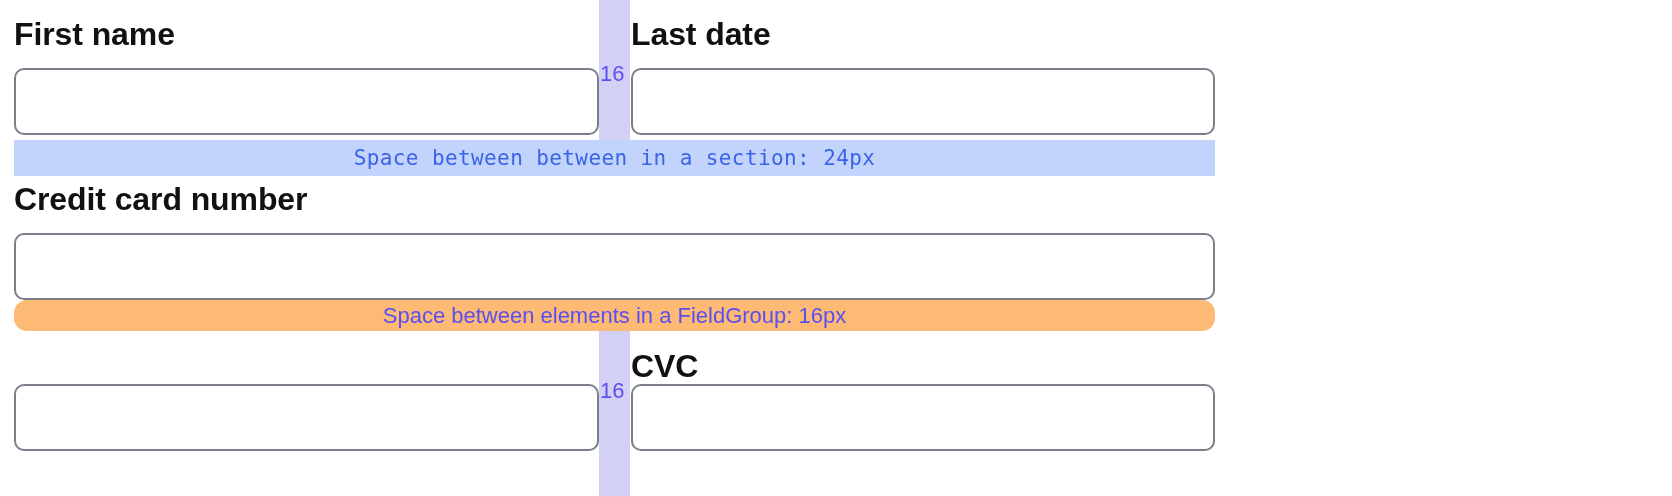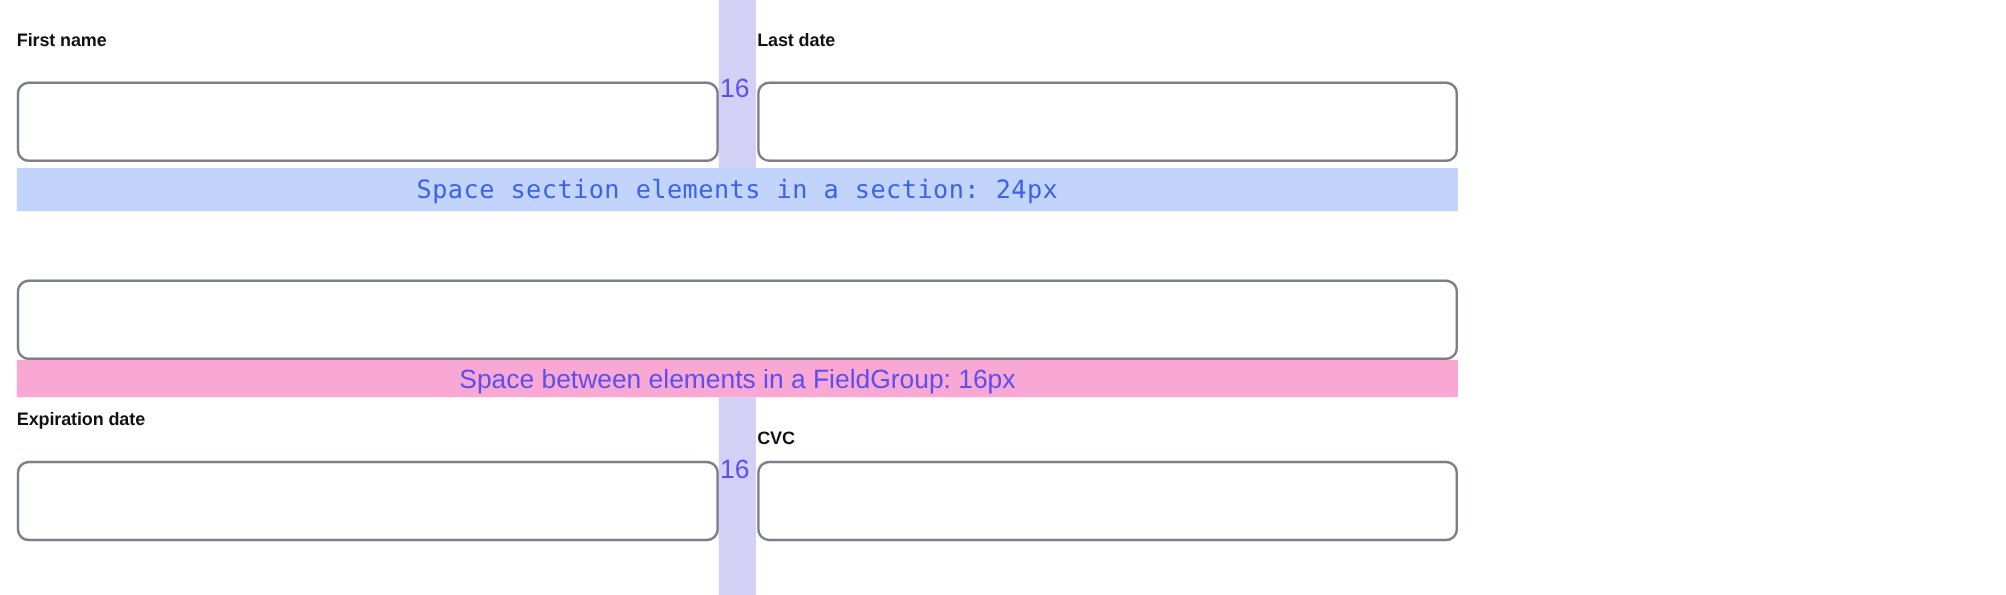--- a/index.html
+++ b/index.html
@@ -19,21 +19,21 @@
     position: relative;
     width: 1672px;
     height: 496px;
   }
 
   
   .abs { position: absolute; box-sizing: border-box; }
 
   
   .field-label {
-    font-size: 15px;
+    font-size: 32px;
     font-weight: bold;
     color: #111111;
     line-height: 28px;
     letter-spacing: -0.1px;
     white-space: nowrap;
   }
 
   
   .input-box {
     background: #ffffff;
@@ -65,21 +65,22 @@
     background: #c3d4fc;
   }
   .gap-row.section .gap-row-label {
     font-family: "DejaVu Sans Mono", monospace;
     font-size: 21px;
     color: #3b63e8;
     letter-spacing: 0.4px;
     white-space: nowrap;
   }
   .gap-row.fieldgroup {
-    background: #f9a8d4;
+    background: #fdba74;
+    border-radius: 13px;
   }
   .gap-row.fieldgroup .gap-row-label {
     font-family: "Liberation Sans", sans-serif;
     font-size: 22px;
     color: #5b4ff0;
     white-space: nowrap;
   }
 </style>
 </head>
 <body>
@@ -90,32 +91,32 @@
     <span class="gap-col-label" style="top:63px;">16</span>
   </div>
 
   <div class="abs field-label" style="left:14px; top:20px;">First name</div>
   <div class="abs input-box" style="left:14px; top:68px; width:585px; height:67px;"></div>
 
   <div class="abs field-label" style="left:631px; top:20px;">Last date</div>
   <div class="abs input-box" style="left:631px; top:68px; width:584px; height:67px;"></div>
 
   <div class="abs gap-row section" style="left:14px; top:140px; width:1201px; height:36px;">
-    <span class="gap-row-label">Space section elements in a section: 24px</span>
+    <span class="gap-row-label">Space between between in a section: 24px</span>
   </div>
 
+  <div class="abs field-label" style="left:14px; top:185px;">Credit card number</div>
   <div class="abs input-box" style="left:14px; top:233px; width:1201px; height:67px;"></div>
 
   <div class="abs gap-row fieldgroup" style="left:14px; top:300px; width:1201px; height:31px;">
     <span class="gap-row-label">Space between elements in a FieldGroup: 16px</span>
   </div>
 
   <div class="abs gap-col" style="left:599px; top:331px; width:31px; height:165px;">
     <span class="gap-col-label" style="top:49px;">16</span>
   </div>
 
-  <div class="abs field-label" style="left:14px; top:336px;">Expiration date</div>
   <div class="abs input-box" style="left:14px; top:384px; width:585px; height:67px;"></div>
 
   <div class="abs field-label" style="left:631px; top:352px;">CVC</div>
   <div class="abs input-box" style="left:631px; top:384px; width:584px; height:67px;"></div>
 
 </div>
 
 </body></html>

